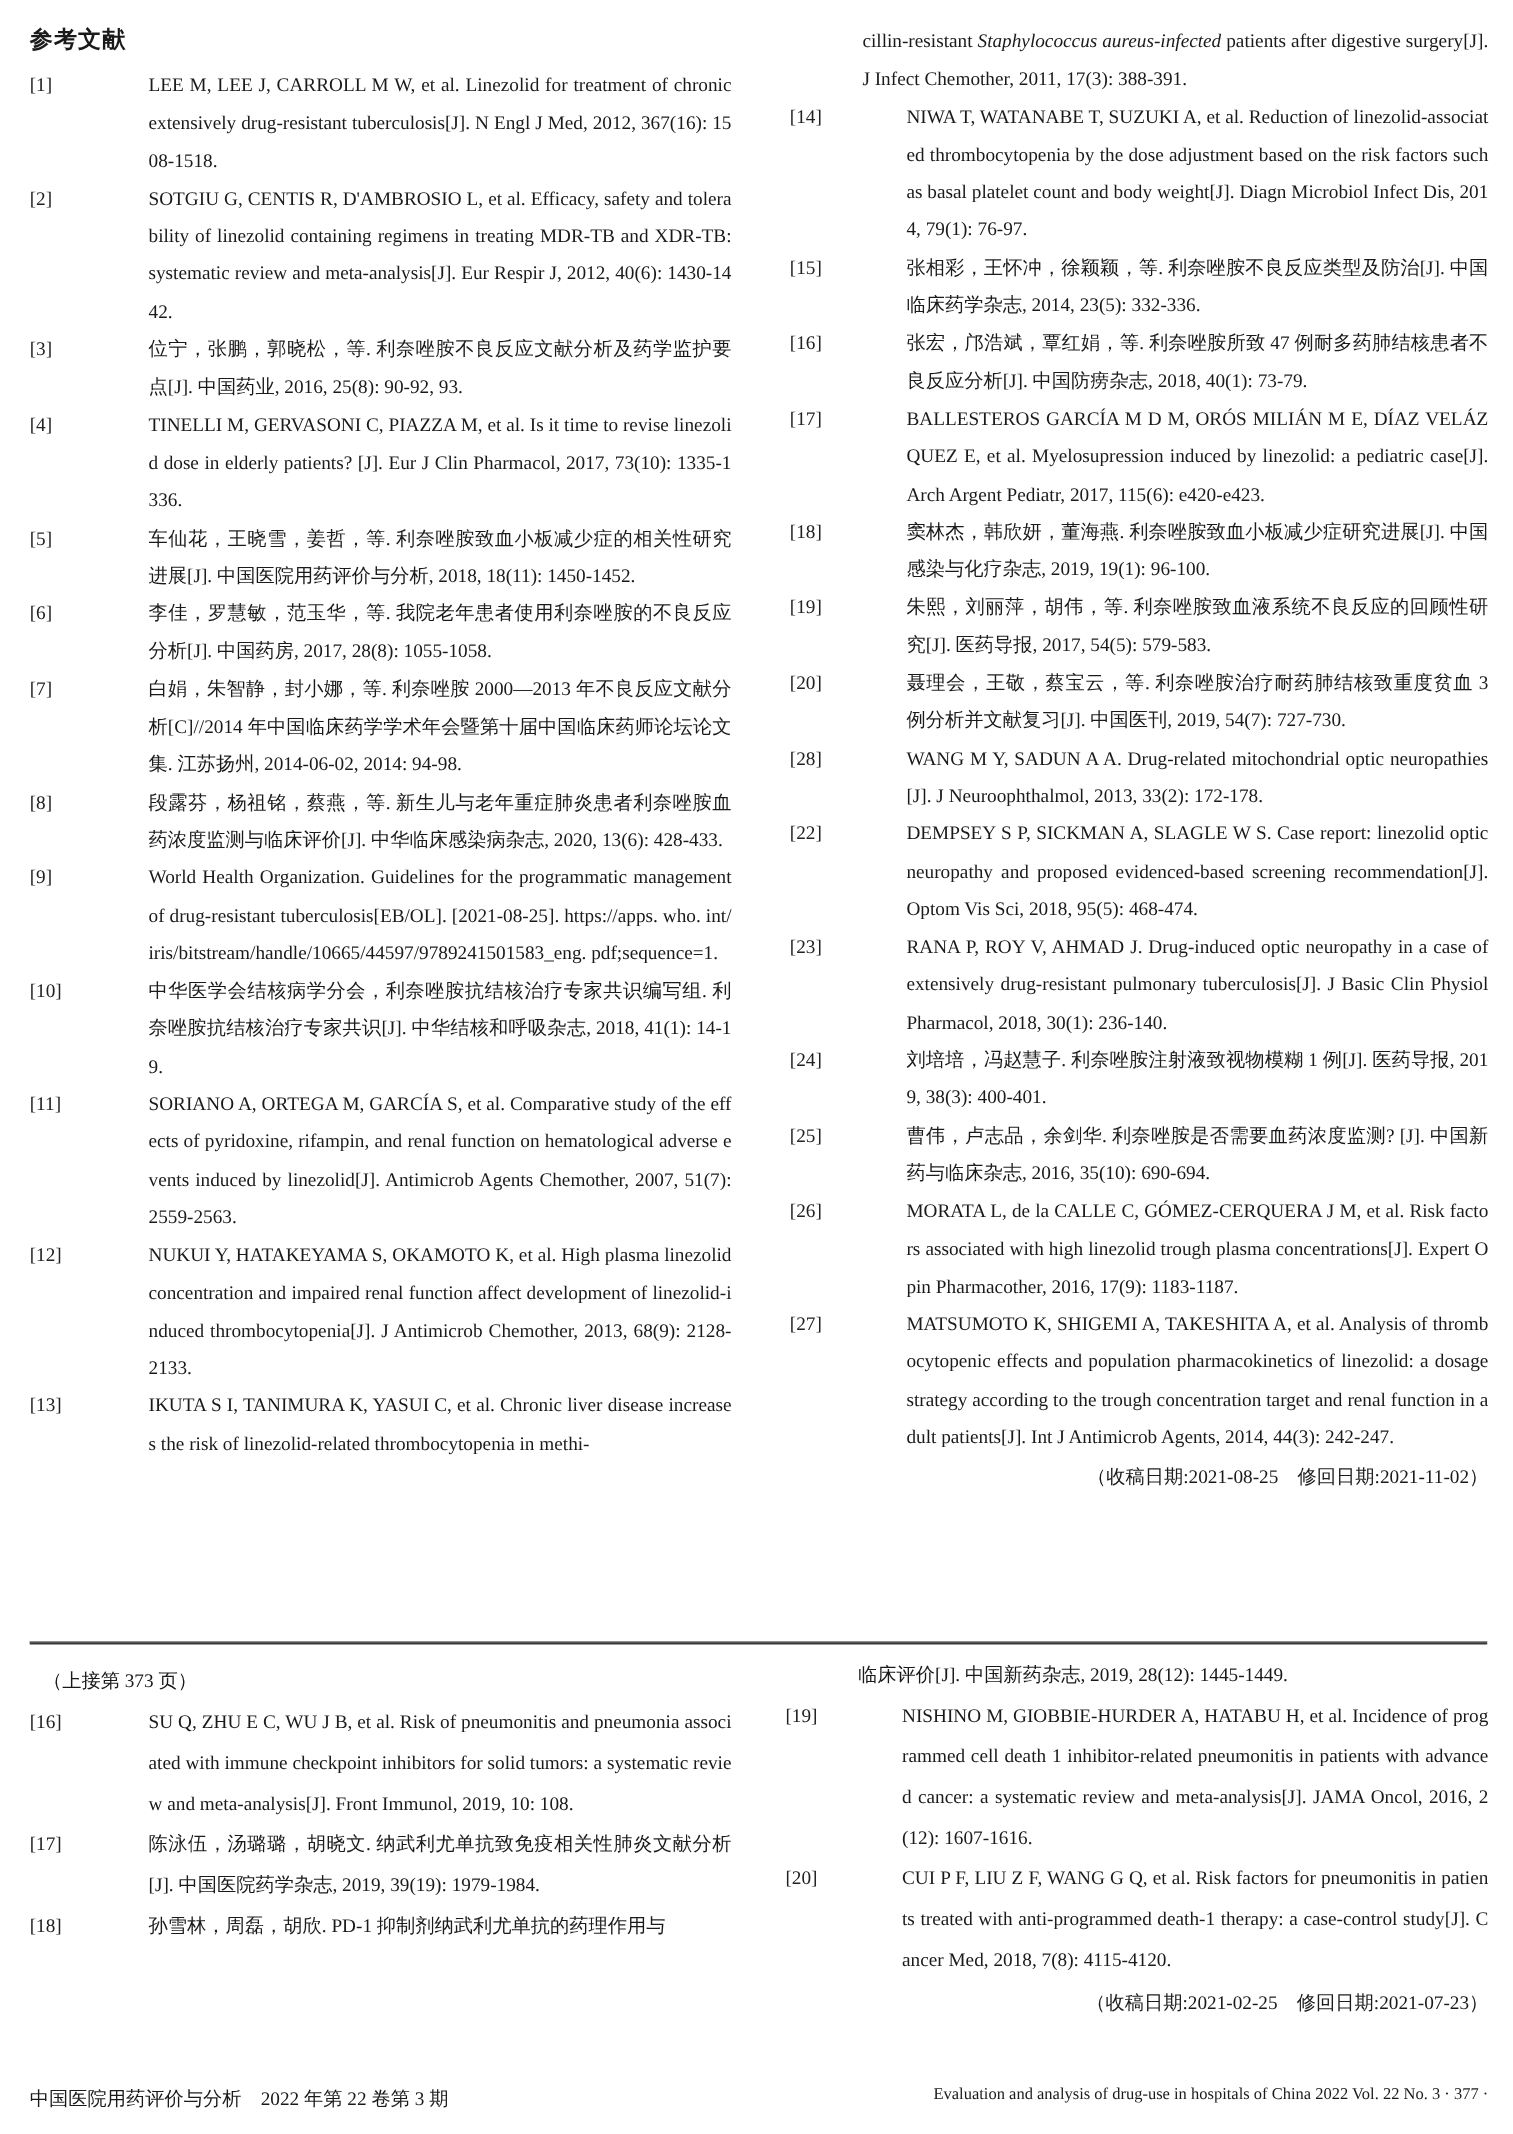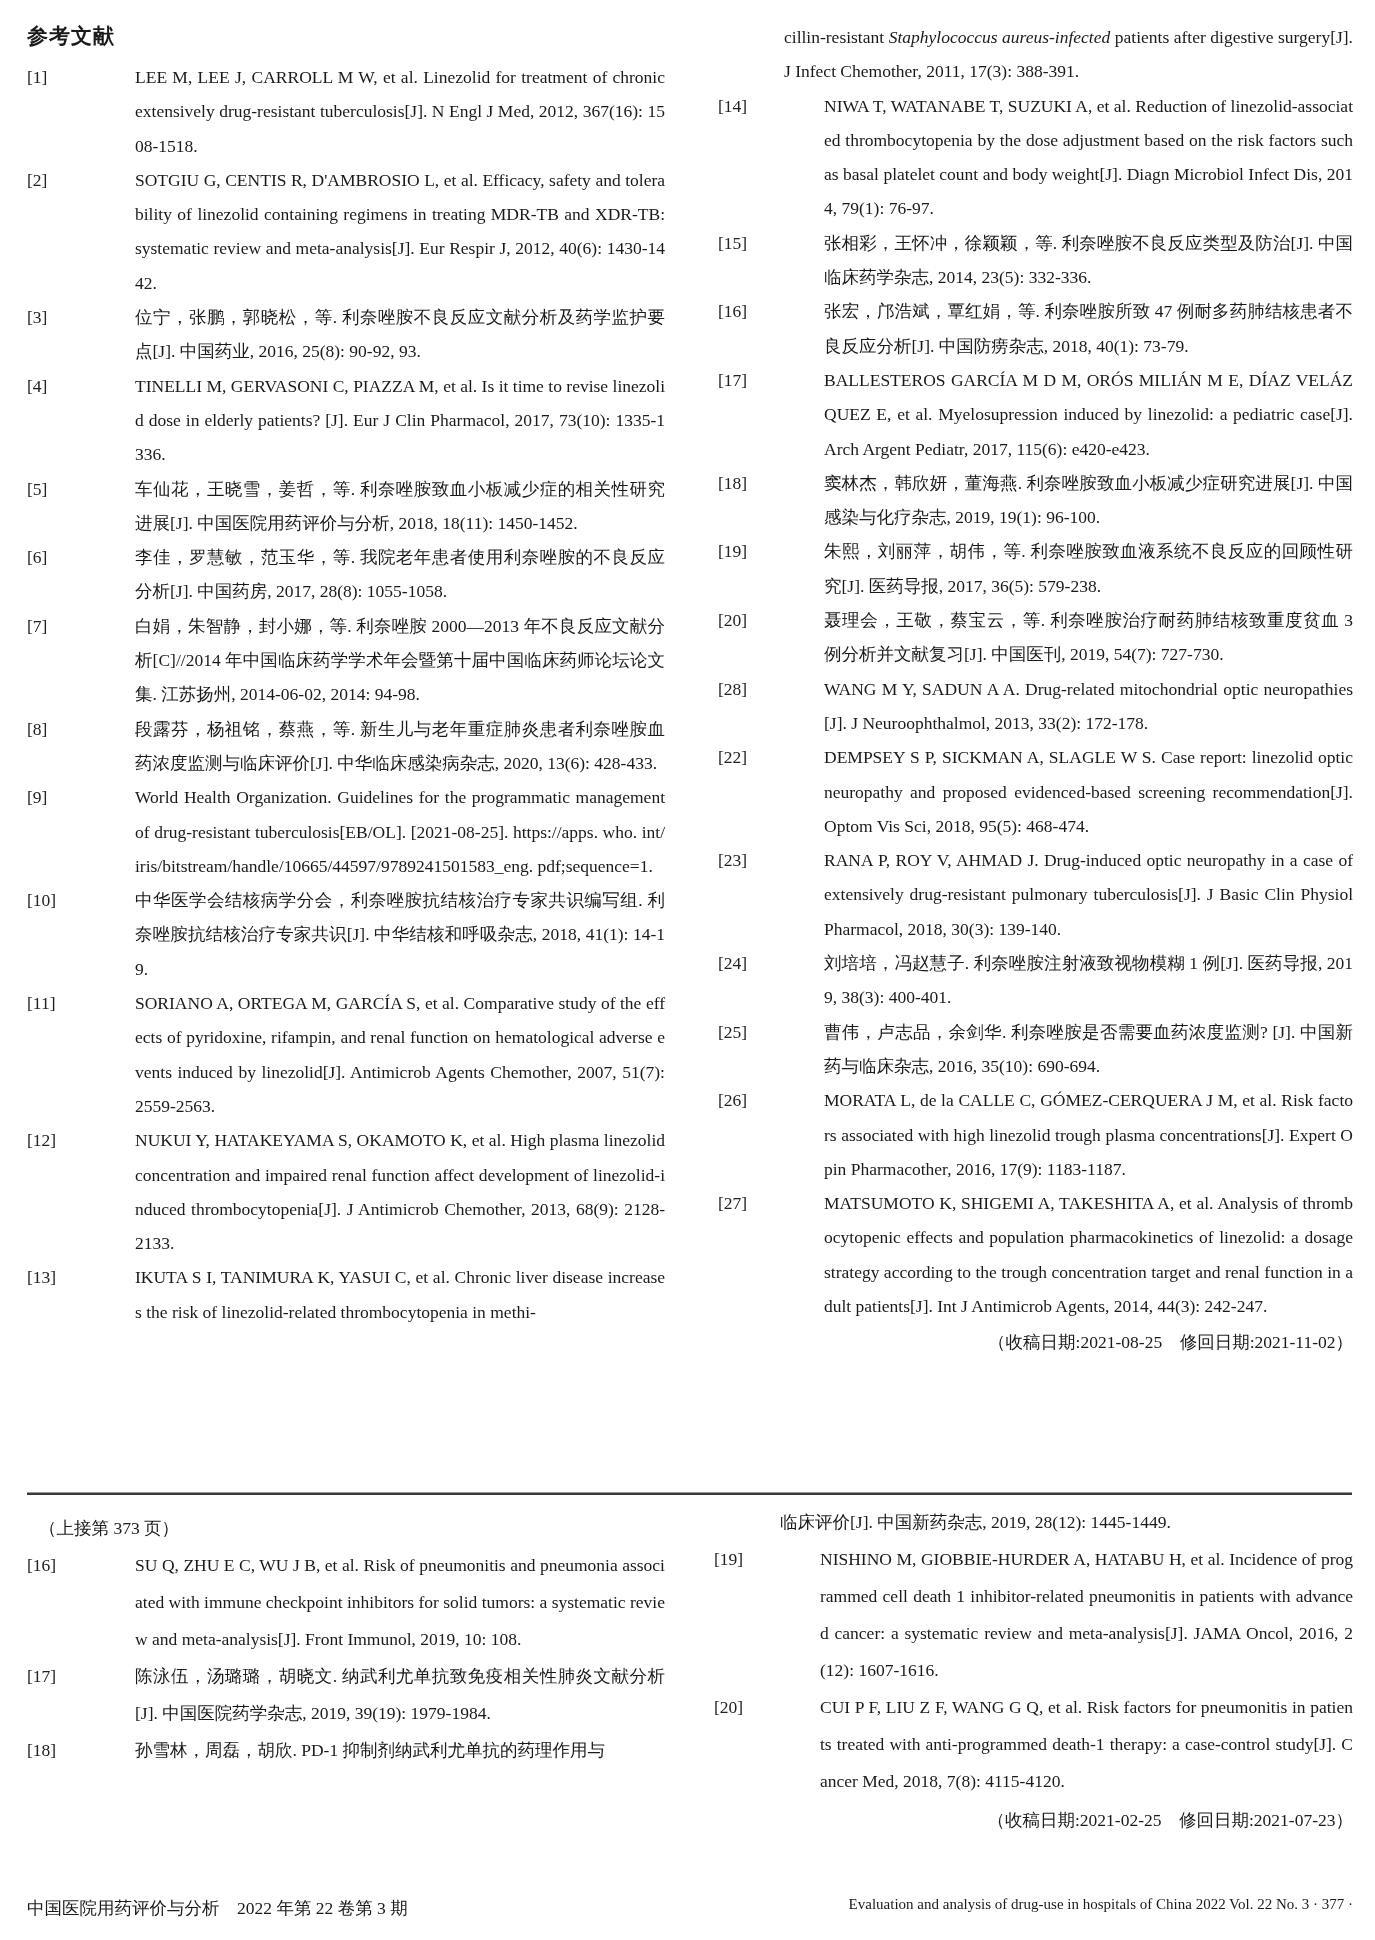--- a/index.html
+++ b/index.html
@@ -129,37 +129,37 @@
       <div class="ref">
         <span class="lbl">[17]</span>
         <span class="txt">BALLESTEROS GARCÍA M D M, ORÓS MILIÁN M E, DÍAZ VELÁZQUEZ E, et al. Myelosupression induced by linezolid: a pediatric case[J]. Arch Argent Pediatr, 2017, 115(6): e420-e423.</span>
       </div>
       <div class="ref">
         <span class="lbl">[18]</span>
         <span class="txt">窦林杰，韩欣妍，董海燕. 利奈唑胺致血小板减少症研究进展[J]. 中国感染与化疗杂志, 2019, 19(1): 96-100.</span>
       </div>
       <div class="ref">
         <span class="lbl">[19]</span>
-        <span class="txt">朱熙，刘丽萍，胡伟，等. 利奈唑胺致血液系统不良反应的回顾性研究[J]. 医药导报, 2017, 36(5): 579-238.</span>
+        <span class="txt">朱熙，刘丽萍，胡伟，等. 利奈唑胺致血液系统不良反应的回顾性研究[J]. 医药导报, 2017, 54(5): 579-583.</span>
       </div>
       <div class="ref">
         <span class="lbl">[20]</span>
         <span class="txt">聂理会，王敬，蔡宝云，等. 利奈唑胺治疗耐药肺结核致重度贫血 3 例分析并文献复习[J]. 中国医刊, 2019, 54(7): 727-730.</span>
       </div>
       <div class="ref">
         <span class="lbl">[28]</span>
         <span class="txt">WANG M Y, SADUN A A. Drug-related mitochondrial optic neuropathies[J]. J Neuroophthalmol, 2013, 33(2): 172-178.</span>
       </div>
       <div class="ref">
         <span class="lbl">[22]</span>
         <span class="txt">DEMPSEY S P, SICKMAN A, SLAGLE W S. Case report: linezolid optic neuropathy and proposed evidenced-based screening recommendation[J]. Optom Vis Sci, 2018, 95(5): 468-474.</span>
       </div>
       <div class="ref">
         <span class="lbl">[23]</span>
-        <span class="txt">RANA P, ROY V, AHMAD J. Drug-induced optic neuropathy in a case of extensively drug-resistant pulmonary tuberculosis[J]. J Basic Clin Physiol Pharmacol, 2018, 30(3): 139-140.</span>
+        <span class="txt">RANA P, ROY V, AHMAD J. Drug-induced optic neuropathy in a case of extensively drug-resistant pulmonary tuberculosis[J]. J Basic Clin Physiol Pharmacol, 2018, 30(1): 236-140.</span>
       </div>
       <div class="ref">
         <span class="lbl">[24]</span>
         <span class="txt">刘培培，冯赵慧子. 利奈唑胺注射液致视物模糊 1 例[J]. 医药导报, 2019, 38(3): 400-401.</span>
       </div>
       <div class="ref">
         <span class="lbl">[25]</span>
         <span class="txt">曹伟，卢志品，余剑华. 利奈唑胺是否需要血药浓度监测? [J]. 中国新药与临床杂志, 2016, 35(10): 690-694.</span>
       </div>
       <div class="ref">

